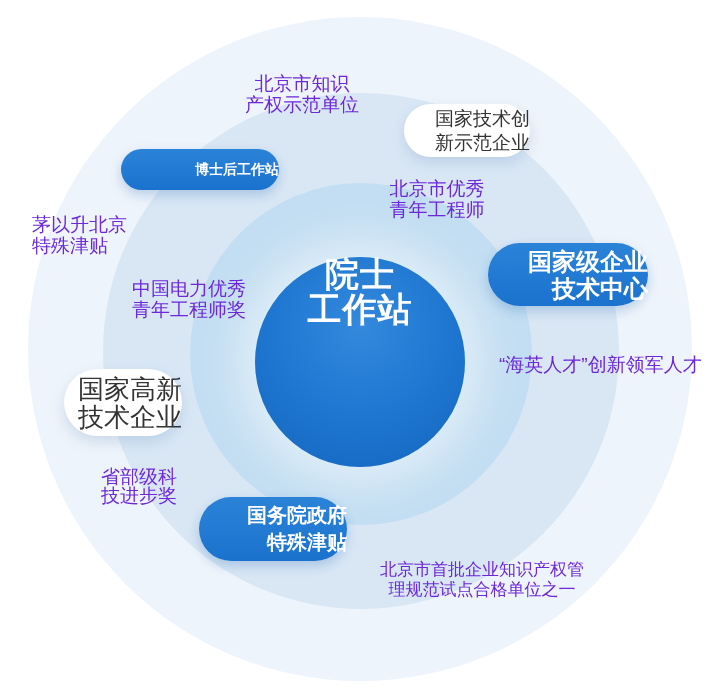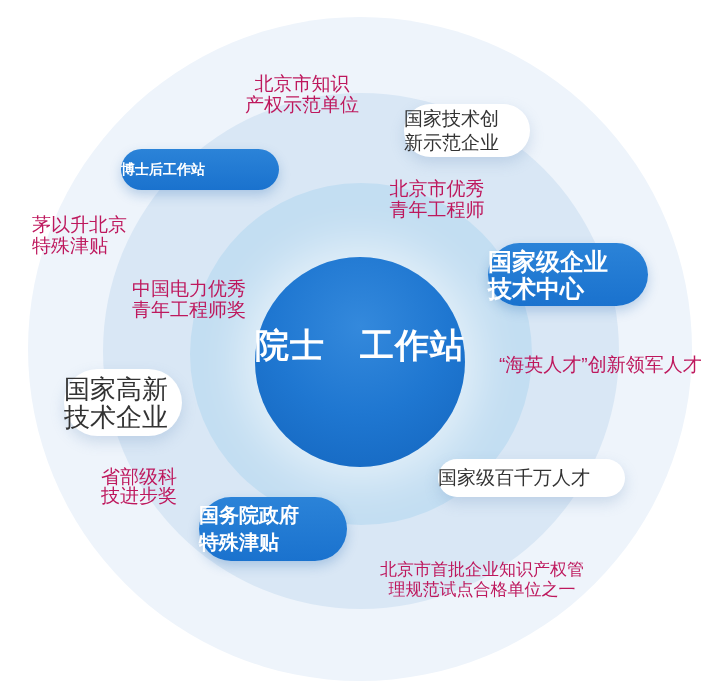--- a/index.html
+++ b/index.html
@@ -25,42 +25,42 @@
   .ring-inner  { left: 190px; top: 183px; width: 342px; height: 342px; background: #c3def2; }
 
   .center-circle {
     position: absolute;
     left: 255px; top: 257px;
     width: 210px; height: 210px;
     border-radius: 50%;
     background: radial-gradient(circle at 50% 33%, #3489dc 0%, #1f77d1 50%, #1365be 100%);
     box-shadow: 0 0 46px 14px rgba(255,255,255,0.55);
     display: flex;
-    flex-direction: row;
+    flex-direction: column;
     align-items: center;
-    justify-content: space-between;
+    justify-content: flex-start;
     padding-bottom: 34px;
     box-sizing: border-box;
   }
   .center-circle span {
     display: block;
     color: #ffffff;
     font-size: 34px;
     font-weight: 700;
     line-height: 35px;
     letter-spacing: 1px;
     text-align: center;
   }
 
   .pill {
     position: absolute;
     border-radius: 999px;
     display: flex;
     flex-direction: column;
-    align-items: flex-start;
+    align-items: flex-end;
     justify-content: center;
     text-align: center;
     box-sizing: border-box;
   }
   .pill-blue {
     background: linear-gradient(180deg, #2b83d8 0%, #1a72ce 100%);
     color: #ffffff;
     font-weight: 700;
     box-shadow: 0 5px 12px rgba(25, 95, 175, 0.25);
   }
@@ -76,21 +76,21 @@
   .pos-allowance   { left: 199px; top: 497px; width: 148px; height: 64px; font-size: 20px; line-height: 27px; }
 
   .pos-innodemo    { left: 404px; top: 104px; width: 126px; height: 53px; font-size: 19px; line-height: 24px; }
   .pos-hightech    { left: 64px;  top: 369px; width: 118px; height: 67px; font-size: 26px; line-height: 28px; }
   .pos-talent      { left: 438px; top: 459px; width: 187px; height: 38px; font-size: 19px; }
 
   .label {
     position: absolute;
     font-size: 19px;
     line-height: 20.5px;
-    color: #be185d;
+    color: #6d28d9;
   }
   .label span { display: block; }
 
   .pos-ipdemo     { left: 244px; top: 74px;  width: 116px; text-align: center; }
   .pos-youngeng   { left: 389px; top: 179px; width: 96px;  text-align: center; }
   .pos-haiying    { left: 499px; top: 355px; white-space: nowrap; }
   .pos-maoyisheng { left: 32px;  top: 215px; width: 96px; }
   .pos-power      { left: 132px; top: 279px; width: 116px; }
   .pos-provincial { left: 101px; top: 467px; width: 78px; line-height: 19px; }
   .pos-ippilot    { left: 372px; top: 560px; width: 220px; text-align: center; font-size: 17px; line-height: 20px; }
@@ -126,23 +126,20 @@
   <div class="pill pill-white pos-innodemo">
     <span>国家技术创</span>
     <span>新示范企业</span>
   </div>
 
   <div class="pill pill-white pos-hightech">
     <span>国家高新</span>
     <span>技术企业</span>
   </div>
 
-  <div class="pill pill-white pos-talent">
-    <span>国家级百千万人才</span>
-  </div>
 
   <div class="label pos-ipdemo">
     <span>北京市知识</span>
     <span>产权示范单位</span>
   </div>
 
   <div class="label pos-youngeng">
     <span>北京市优秀</span>
     <span>青年工程师</span>
   </div>

